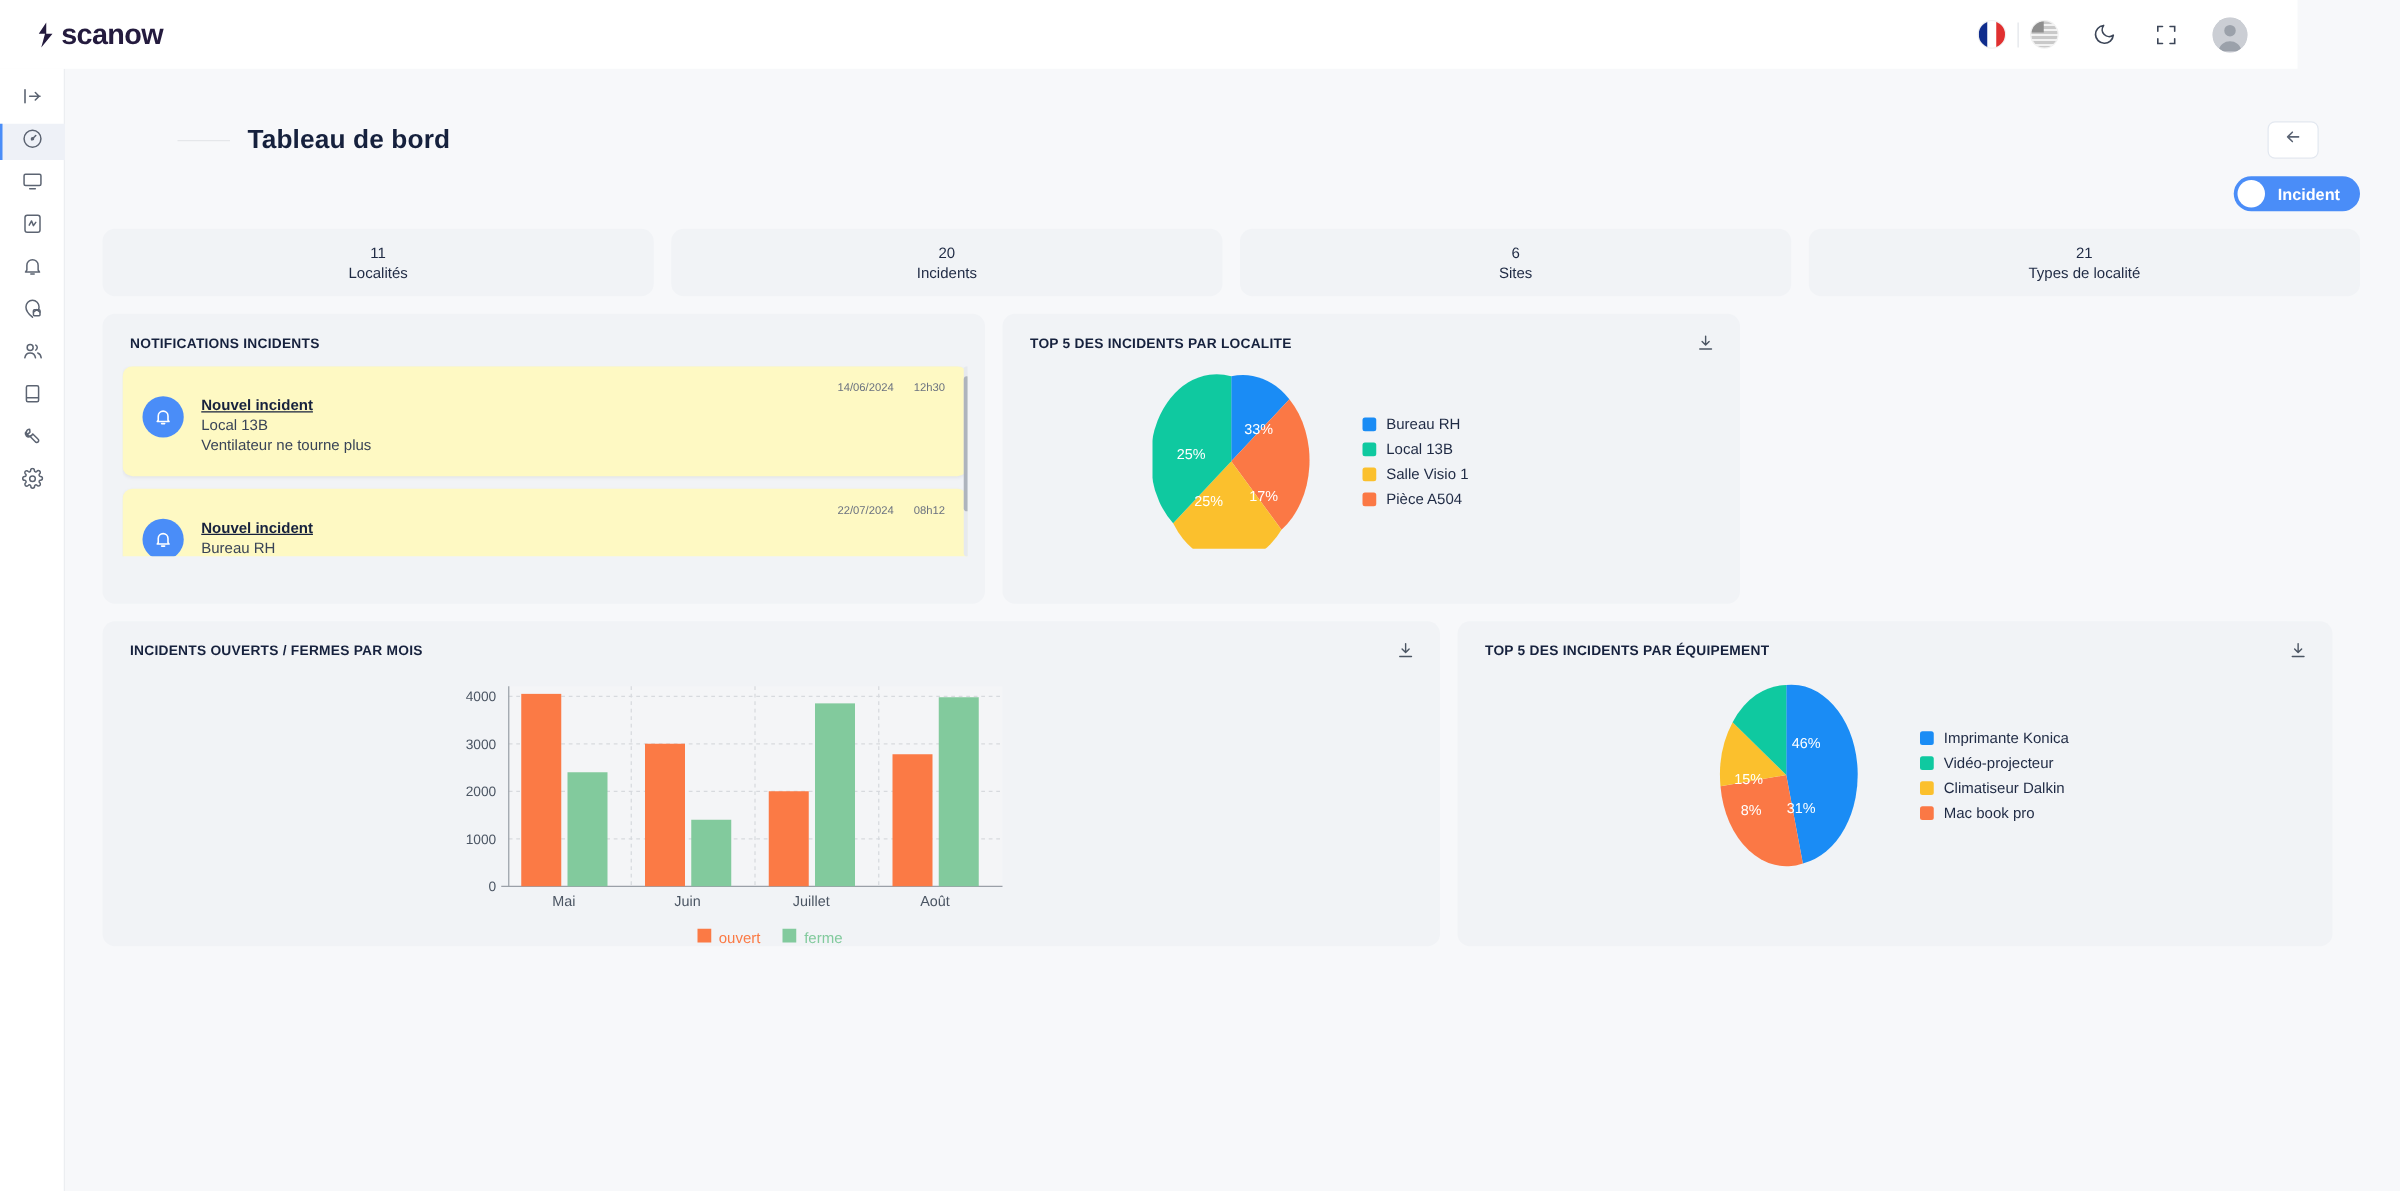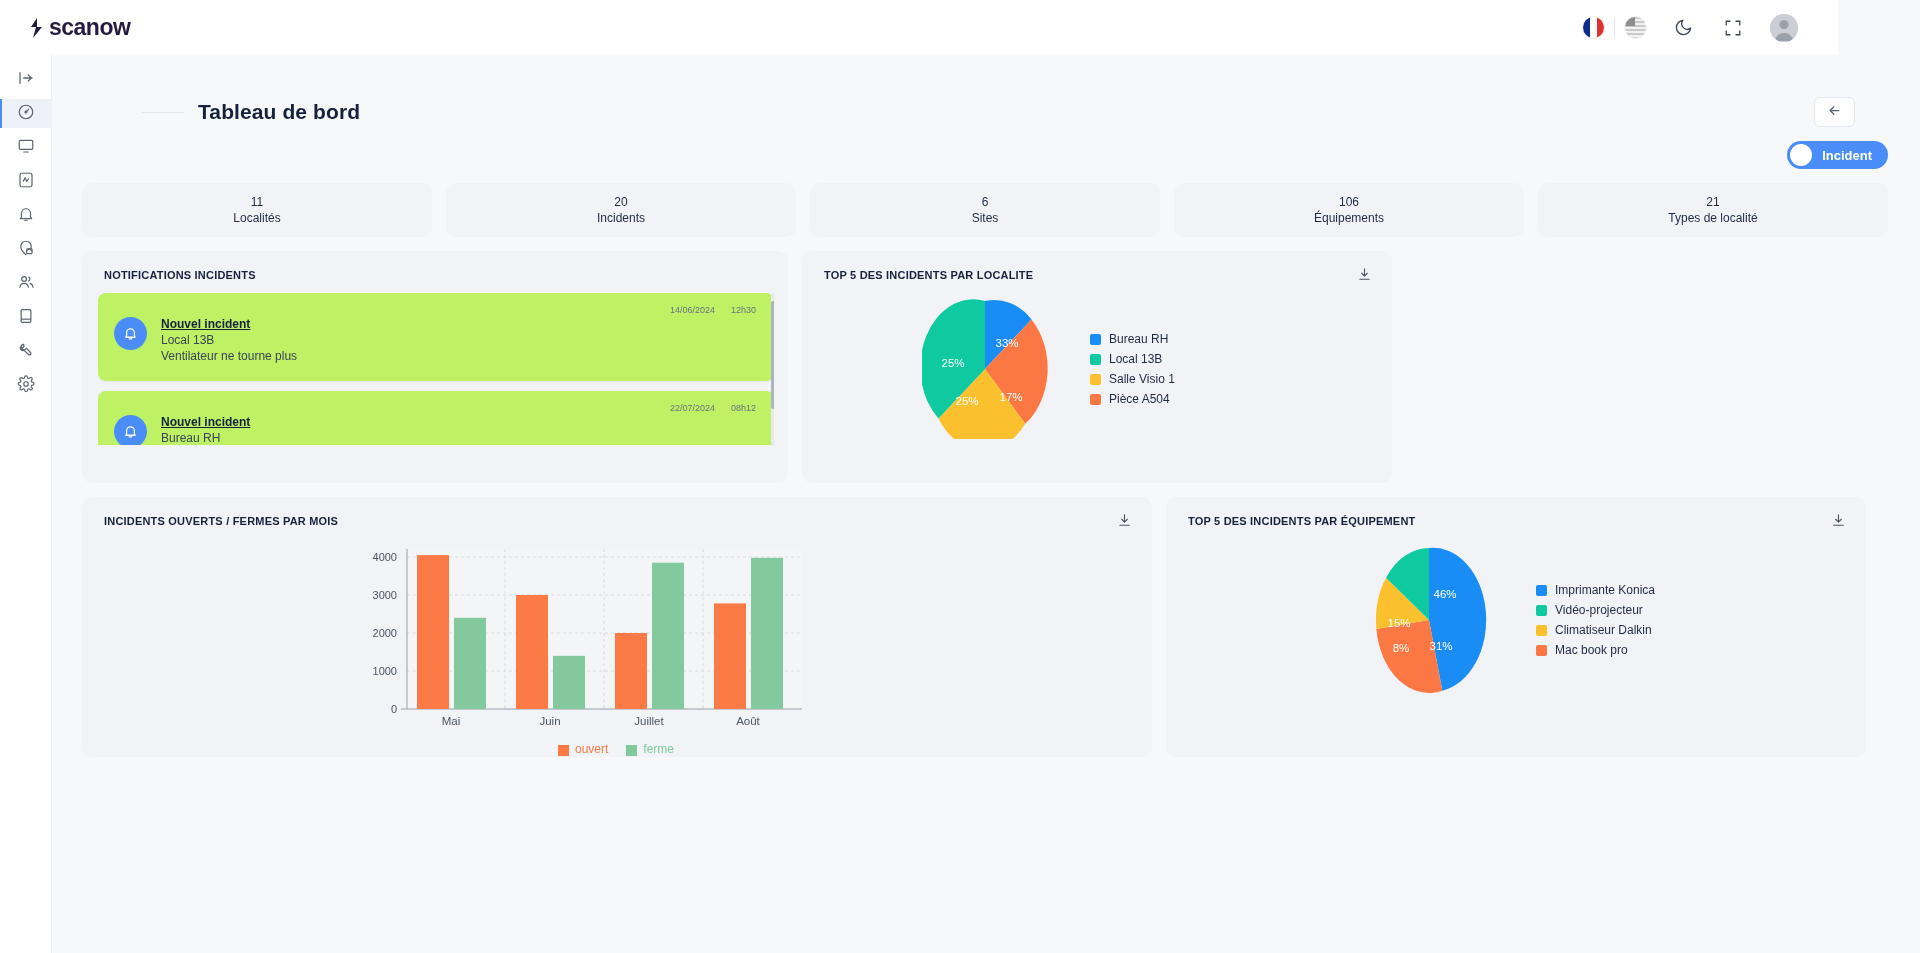--- a/index.html
+++ b/index.html
@@ -134,21 +134,21 @@
     position: absolute; top: 16px; right: 20px; cursor: pointer; color: #4b5563;
   }
 
   
   .notif-panel { width: 706px; height: 232px; }
   .notif-list {
     margin: 12px 14px 0 16px; height: 152px; overflow: hidden;
     position: relative;
   }
   .notif-card {
-    background: #bef264; border-radius: 8px; padding: 12px 16px 14px 16px;
+    background: #fef9c3; border-radius: 8px; padding: 12px 16px 14px 16px;
     margin-bottom: 10px; position: relative; height: 88px;
     box-shadow: 0 1px 3px rgba(16,24,40,.06);
   }
   .notif-meta {
     position: absolute; top: 12px; right: 18px; font-size: 9px;
     color: #6b7280; display: flex; gap: 16px;
   }
   .notif-body { display: flex; gap: 14px; align-items: flex-start; padding-top: 12px; }
   .bell-circle {
     width: 33px; height: 33px; border-radius: 50%; background: #4a8df8;
@@ -191,21 +191,21 @@
   .eq-panel { width: 700px; height: 260px; }
   .eq-wrap { display: flex; align-items: center; gap: 44px; padding: 18px 0 0 200px; }
 
   .bar-chart-area { position: relative; margin: 14px 0 0 0; height: 200px; }
   svg text { font-family: "Liberation Sans", sans-serif; }
 
   .bar-legend {
     display: flex; justify-content: center; gap: 18px;
     margin-top: 2px; font-size: 12px;
   }
-  .bar-legend .bl { display: flex; align-items: flex-end; gap: 6px; }
+  .bar-legend .bl { display: flex; align-items: flex-start; gap: 6px; }
   .bl-sw { width: 11px; height: 11px; }
 </style>
 </head>
 <body>
 
 <div class="topbar">
   <div class="logo">
     <span class="logo-mark">
       <svg width="17" height="22" viewBox="0 0 17 22">
         <path d="M9 1 L3 10 L8 10 L5 21 L14 10 L9 10 Z" fill="#241b3e"></path>
@@ -365,24 +365,20 @@
       <span class="stat-value">11</span>
       <span class="stat-label">Localités</span>
     </div>
     <div class="stat-card">
       <span class="stat-value">20</span>
       <span class="stat-label">Incidents</span>
     </div>
     <div class="stat-card">
       <span class="stat-value">6</span>
       <span class="stat-label">Sites</span>
-    </div>
-    <div class="stat-card">
-      <span class="stat-value">106</span>
-      <span class="stat-label">Équipements</span>
     </div>
     <div class="stat-card">
       <span class="stat-value">21</span>
       <span class="stat-label">Types de localité</span>
     </div>
   </div>
 
   
   <div class="row">
 

